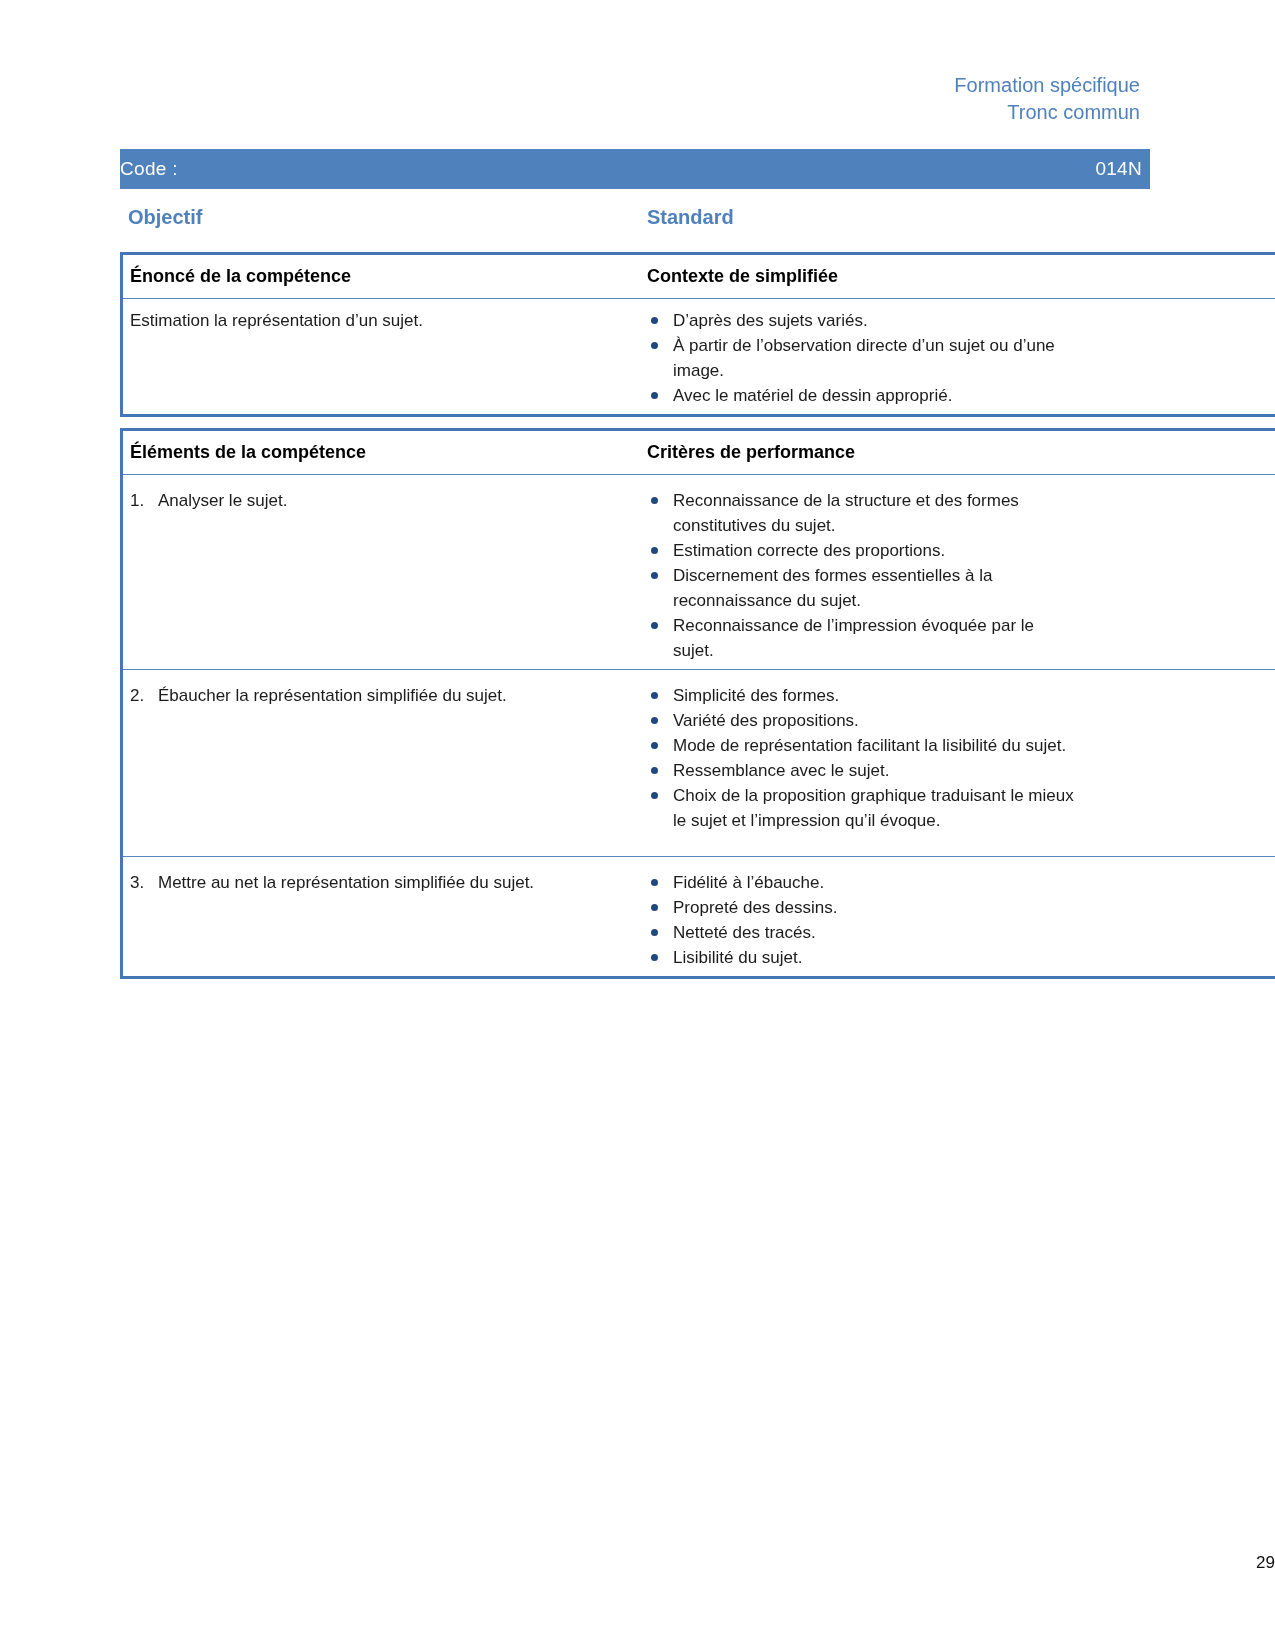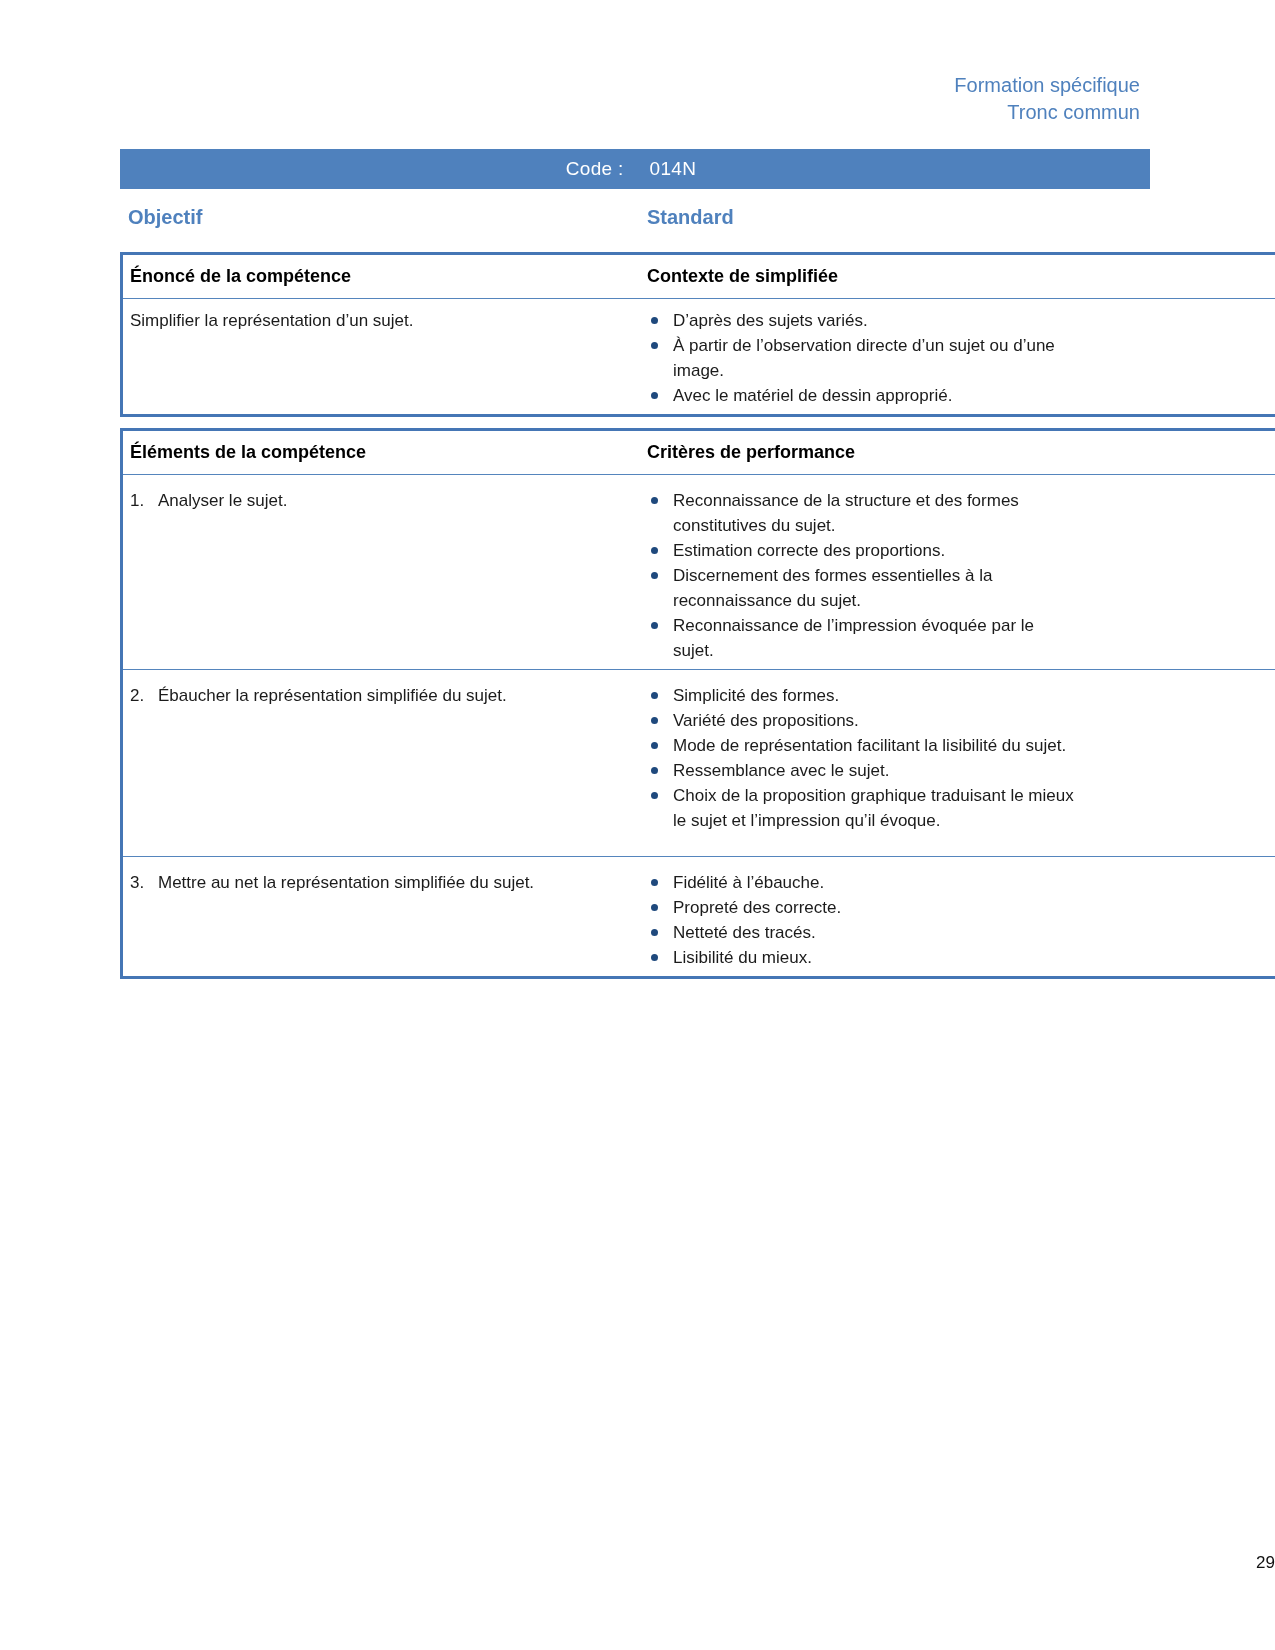--- a/index.html
+++ b/index.html
@@ -17,21 +17,21 @@
     color:var(--text);
   }
   .doc-header{
     position:absolute;top:72px;left:120px;width:1020px;
     text-align:right;color:var(--accent);
     font-size:20px;line-height:27px;
   }
   .code-bar{
     position:absolute;top:149px;left:120px;width:1030px;height:40px;
     background:var(--accent);color:#ffffff;
-    display:flex;align-items:center;justify-content:center;
+    display:flex;align-items:center;justify-content:space-between;
     font-size:19px;padding-right:8px;letter-spacing:0.3px;
   }
   .code-bar .code-value{margin-left:26px;}
   .col-titles{
     position:absolute;top:206px;left:120px;width:1030px;height:24px;
     color:var(--accent);font-size:20px;font-weight:bold;
   }
   .col-titles .ct-left{position:absolute;left:8px;top:0;}
   .col-titles .ct-right{position:absolute;left:527px;top:0;}
 
@@ -91,21 +91,21 @@
   <span class="ct-right">Standard</span>
 </div>
 
 <div class="tbl tbl1">
   <div class="row header-row">
     <div class="cell left">Énoncé de la compétence</div>
     <div class="cell right">Contexte de simplifiée</div>
   </div>
   <div class="row body-row">
     <div class="cell left">
-      <div class="statement">Simplifier la représentation d’un sujet.</div>
+      <div class="statement">Estimation la représentation d’un sujet.</div>
     </div>
     <div class="cell right">
       <ul class="bullets">
         <li>D’après des sujets variés.</li>
         <li>À partir de l’observation directe d’un sujet ou d’une image.</li>
         <li>Avec le matériel de dessin approprié.</li>
       </ul>
     </div>
   </div>
 </div>
@@ -154,21 +154,21 @@
   <div class="row body-row r3">
     <div class="cell left">
       <div class="num-item">
         <span class="num">3.</span>
         <span class="num-text">Mettre au net la représentation simplifiée du sujet.</span>
       </div>
     </div>
     <div class="cell right">
       <ul class="bullets">
         <li>Fidélité à l’ébauche.</li>
-        <li>Propreté des correcte.</li>
+        <li>Propreté des dessins.</li>
         <li>Netteté des tracés.</li>
-        <li>Lisibilité du mieux.</li>
+        <li>Lisibilité du sujet.</li>
       </ul>
     </div>
   </div>
 </div>
 
 <div class="page-number">29</div>
 
 </body></html>

